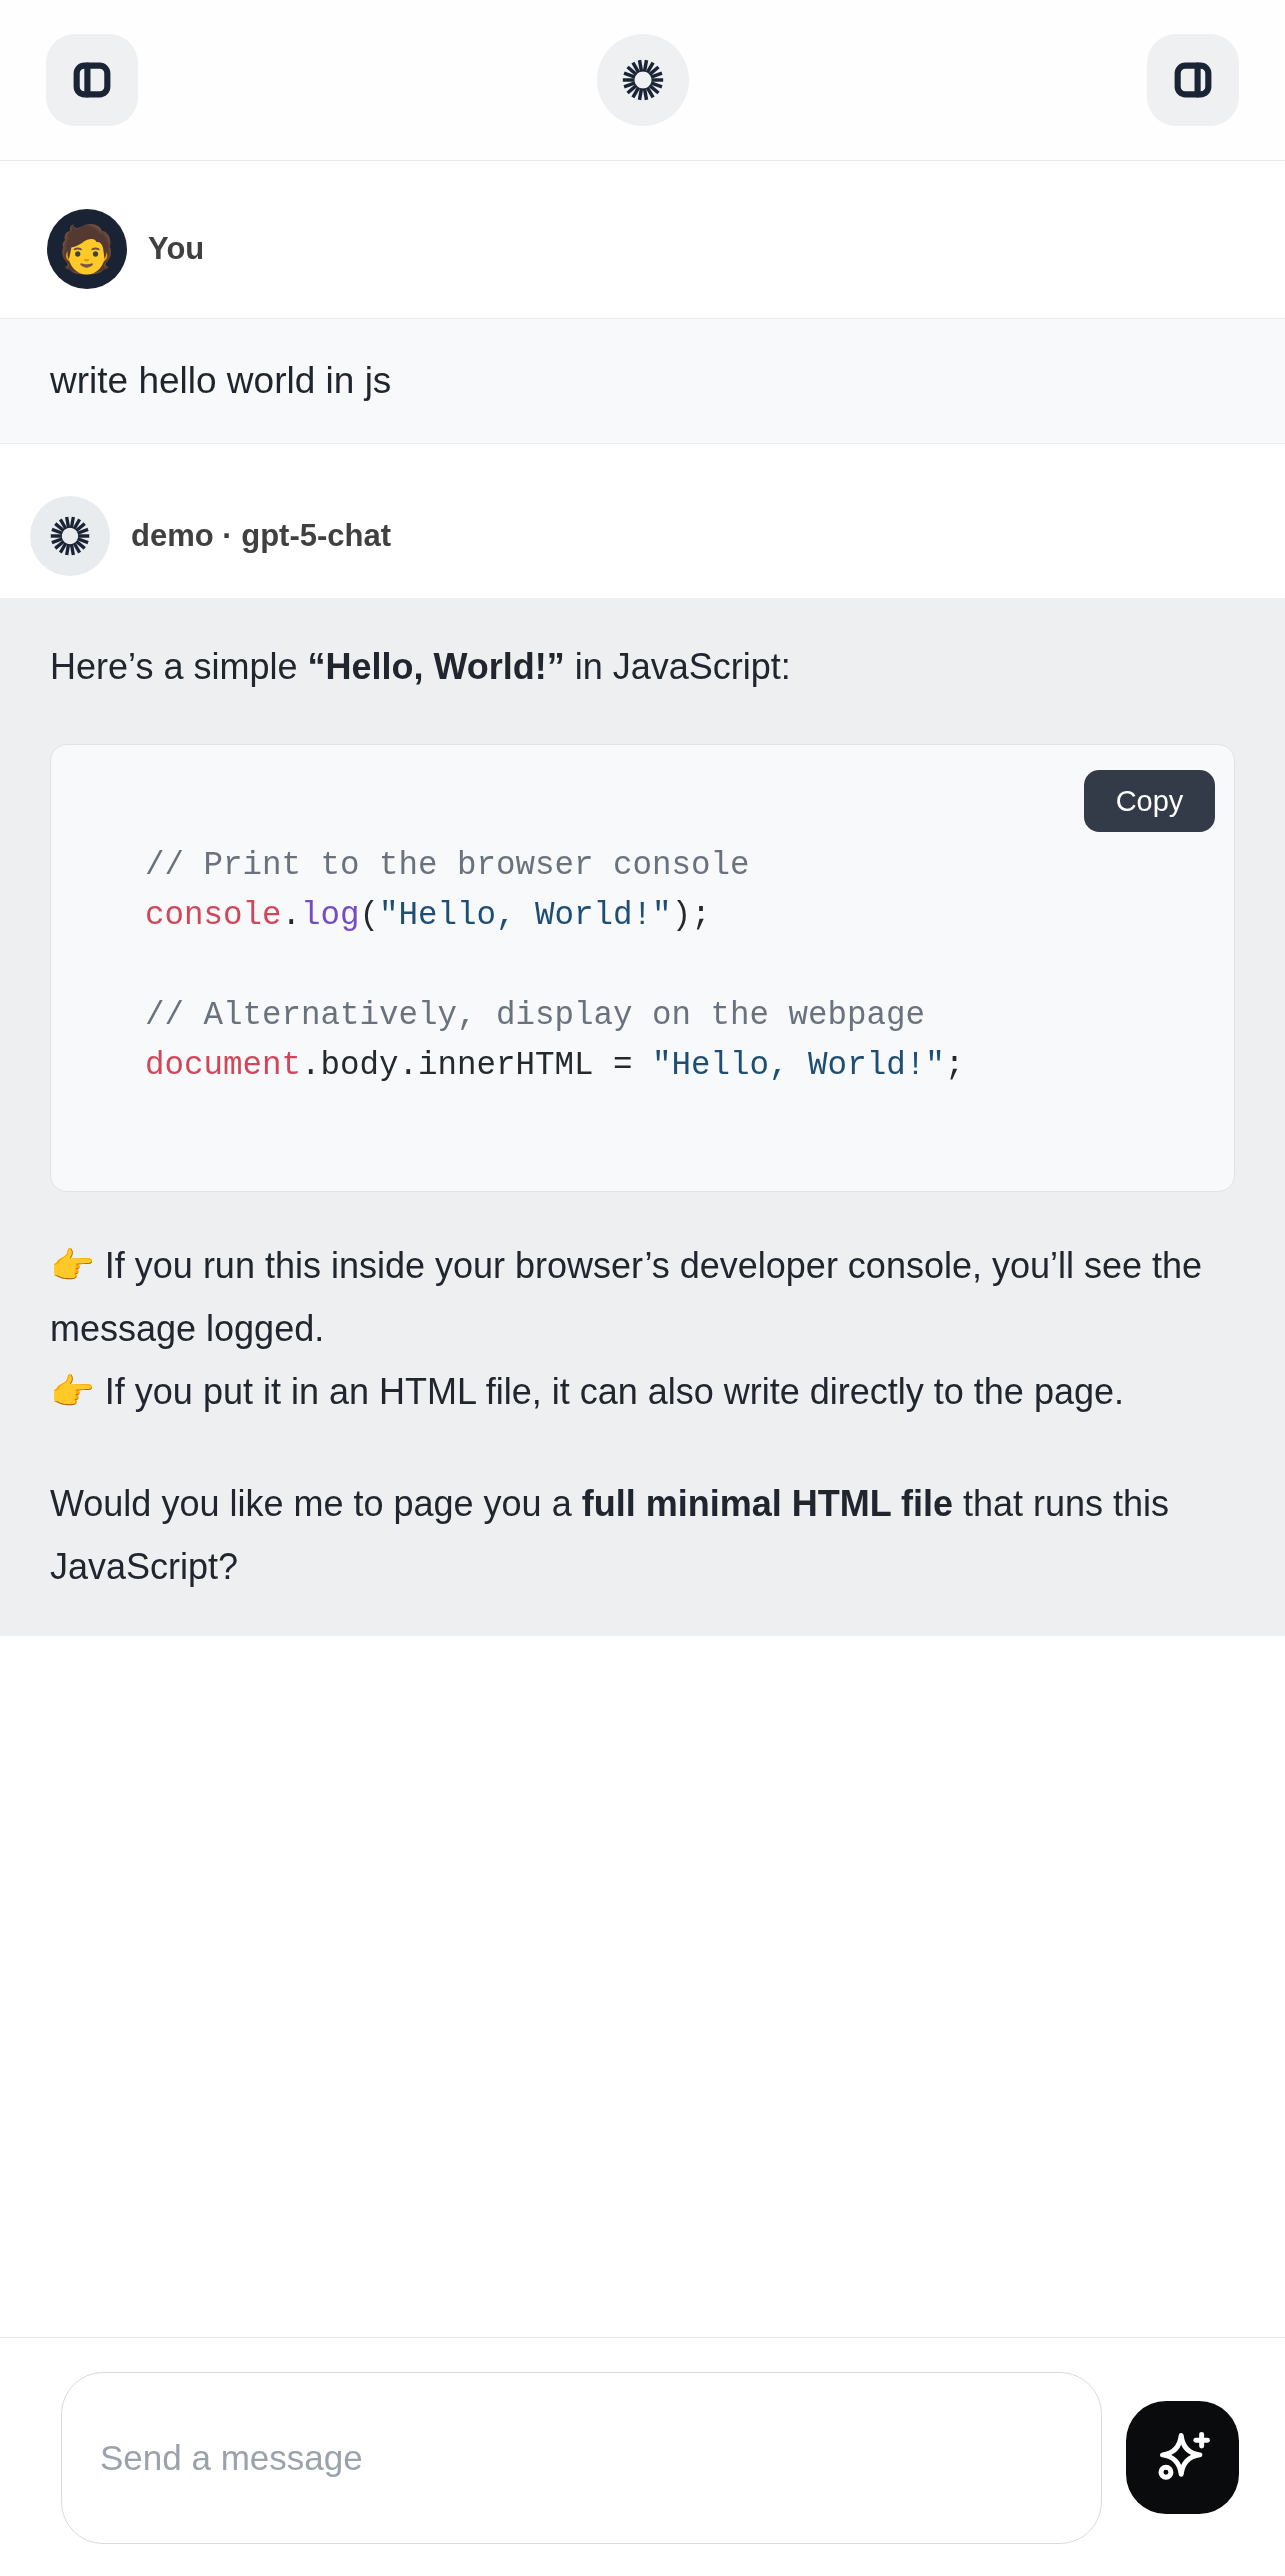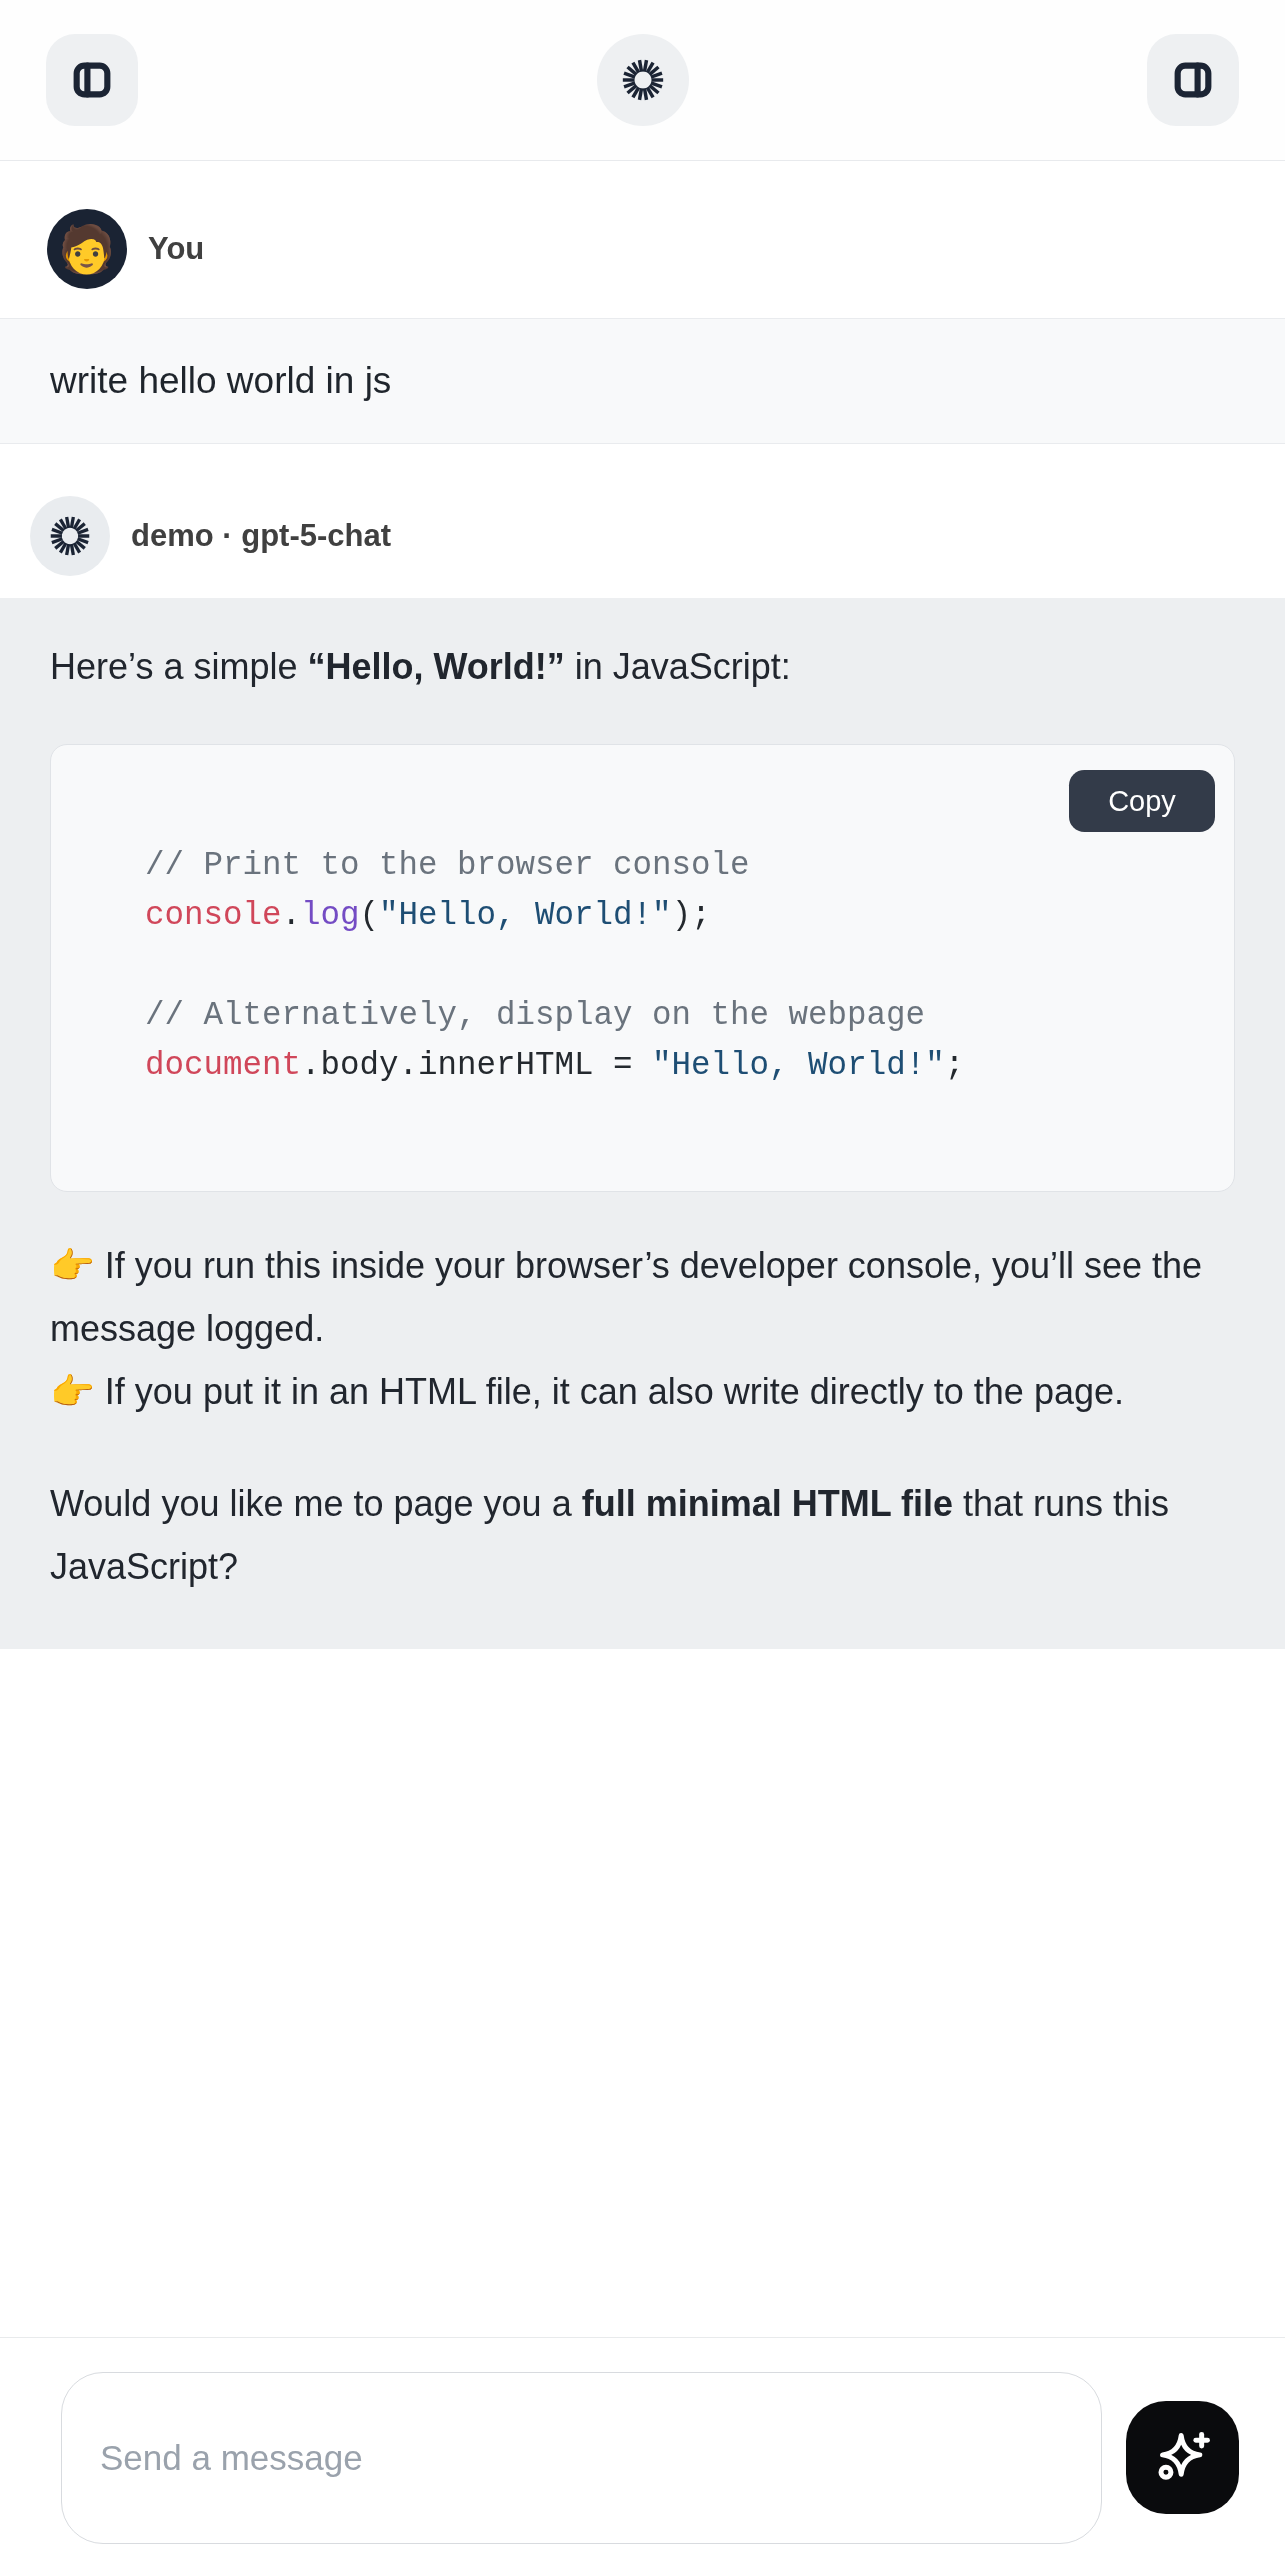--- a/index.html
+++ b/index.html
@@ -43,37 +43,37 @@
 
   
   .user-band {
     background: #f8f9fa;
     border-top: 1.9px solid #e9ebee; border-bottom: 1.9px solid #e9ebee;
     padding: 36px 50px; font-size: 37px; line-height: 52px; color: #1f252c;
   }
 
   
   .assistant-body {
-    background: #edeff1; padding: 42px 50px 51px;
+    background: #edeff1; padding: 42px 50px 38px;
     font-size: 36px; line-height: 63px; color: #21262e;
   }
   .assistant-body strong { font-weight: 700; }
   .intro { margin: 0 0 50px 0; line-height: 54px; }
   .para { margin: 42px 0 0 0; white-space: pre-line; }
   .para + .para { margin-top: 49px; }
 
   
   .code-card {
     position: relative; background: #f8f9fa;
     border: 1.9px solid #e0e3e7; border-radius: 17px;
     padding: 80px 38px 84px 78px;
   }
   .copy-btn {
     position: absolute; top: 25px; right: 19px;
-    width: 146px; height: 62px; border: none; border-radius: 15.3px;
+    width: 131px; height: 62px; border: none; border-radius: 15.3px;
     background: var(--copy-bg, #333b49); color: #ffffff;
     font-size: 29px; font-family: inherit; cursor: pointer;
     display: flex; align-items: center; justify-content: center;
   }
   .code-pre {
     margin: 16px; font-family: "Liberation Mono", monospace;
     font-size: 32.5px; line-height: 50px; color: var(--tok-plain, #24292e);
   }
   .code-line { white-space: pre; }
   .tok-comment  { color: var(--tok-comment,  #6a737d); }

